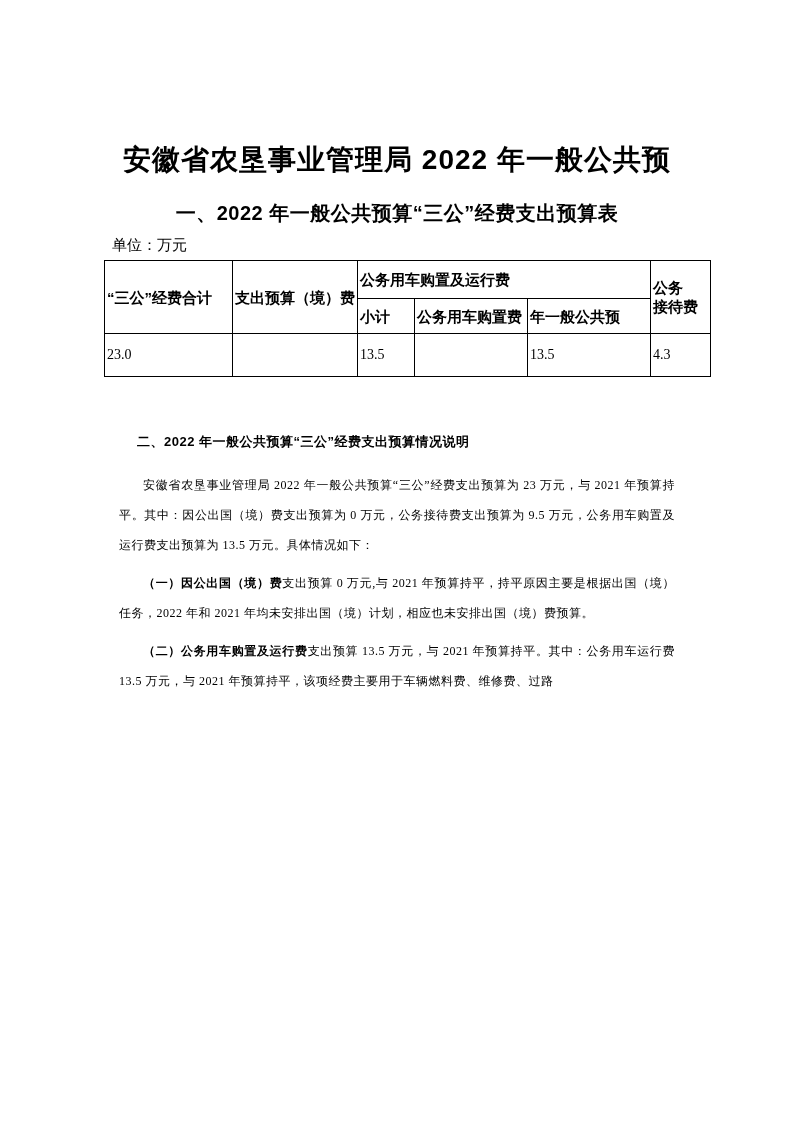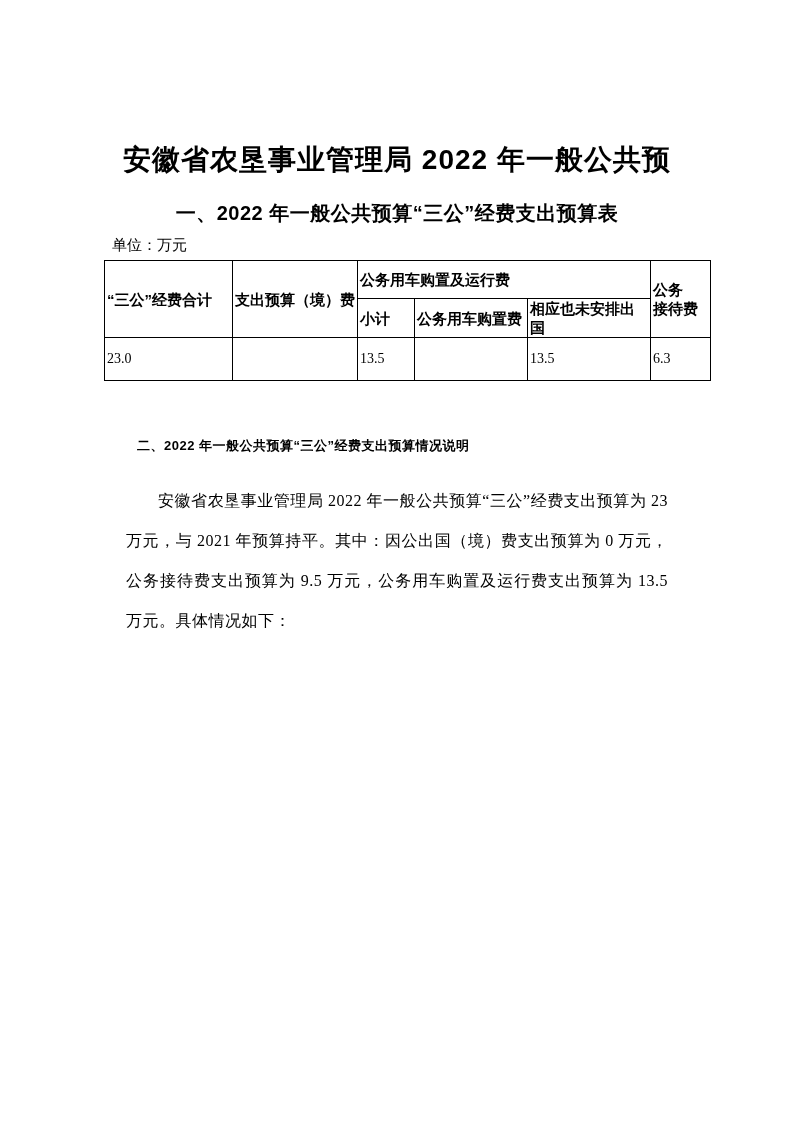--- a/index.html
+++ b/index.html
@@ -72,24 +72,24 @@
     font-family: "Liberation Sans", sans-serif;
     font-weight: 700;
     font-size: 13px;
     line-height: 40px;
     text-indent: 2em;
     text-align: justify;
     letter-spacing: 0.5px;
     margin: 0;
   }
   .para {
-    margin: 15px;
+    margin: 8px;
     font-family: "Liberation Serif", serif;
-    font-size: 16px;
-    line-height: 40px;
+    font-size: 12px;
+    line-height: 30px;
     text-indent: 2em;
     text-align: justify;
     letter-spacing: 0.5px;
   }
   .para-lead { font-weight: 700; }
   .page-number {
     position: absolute;
     left: 657px;
     top: 1034px;
     font-family: "Liberation Serif", serif;
@@ -121,36 +121,38 @@
     <tbody>
       <tr class="hdr-row1">
         <th rowspan="2">“三公”经费合计</th>
         <th rowspan="2">支出预算（境）费</th>
         <th colspan="3">公务用车购置及运行费</th>
         <th rowspan="2"><span>公务</span><br><span>接待费</span></th>
       </tr>
       <tr class="hdr-row2">
         <th>小计</th>
         <th>公务用车购置费</th>
-        <th>相应也未安排出国</th>
+        <th>年一般公共预</th>
       </tr>
       <tr class="data-row">
         <td>23.0</td>
         <td></td>
         <td>13.5</td>
         <td></td>
         <td>13.5</td>
-        <td>6.3</td>
+        <td>4.3</td>
       </tr>
     </tbody>
   </table>
 
   <div class="sec2">
     <p class="sec-heading-2">二、2022 年一般公共预算“三公”经费支出预算情况说明</p>
 
     <p class="para"><span class="para-lead"></span><span>安徽省农垦事业管理局 2022 年一般公共预算“三公”经费支出预算为 23 万元，与 2021 年预算持平。其中：因公出国（境）费支出预算为 0 万元，公务接待费支出预算为 9.5 万元，公务用车购置及运行费支出预算为 13.5 万元。具体情况如下：</span></p>
 
+    <p class="para"><span class="para-lead">（一）因公出国（境）费</span><span>支出预算 0 万元,与 2021 年预算持平，持平原因主要是根据出国（境）任务，2022 年和 2021 年均未安排出国（境）计划，相应也未安排出国（境）费预算。</span></p>
 
+    <p class="para"><span class="para-lead">（二）公务用车购置及运行费</span><span>支出预算 13.5 万元，与 2021 年预算持平。其中：公务用车运行费 13.5 万元，与 2021 年预算持平，该项经费主要用于车辆燃料费、维修费、过路</span></p>
   </div>
 
   <div class="page-number">1</div>
 
 </div>
 
 </body></html>

